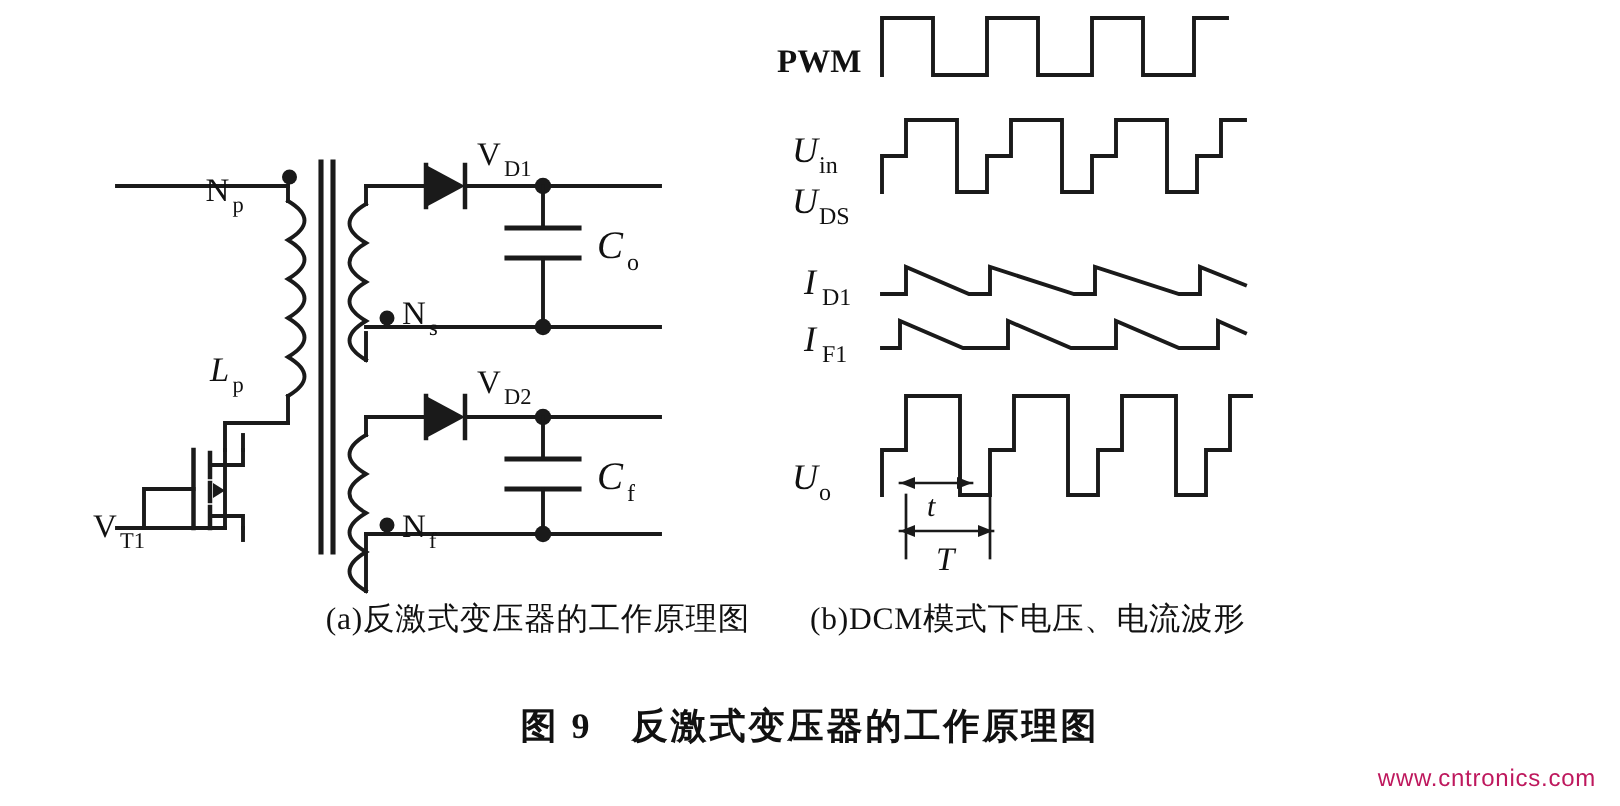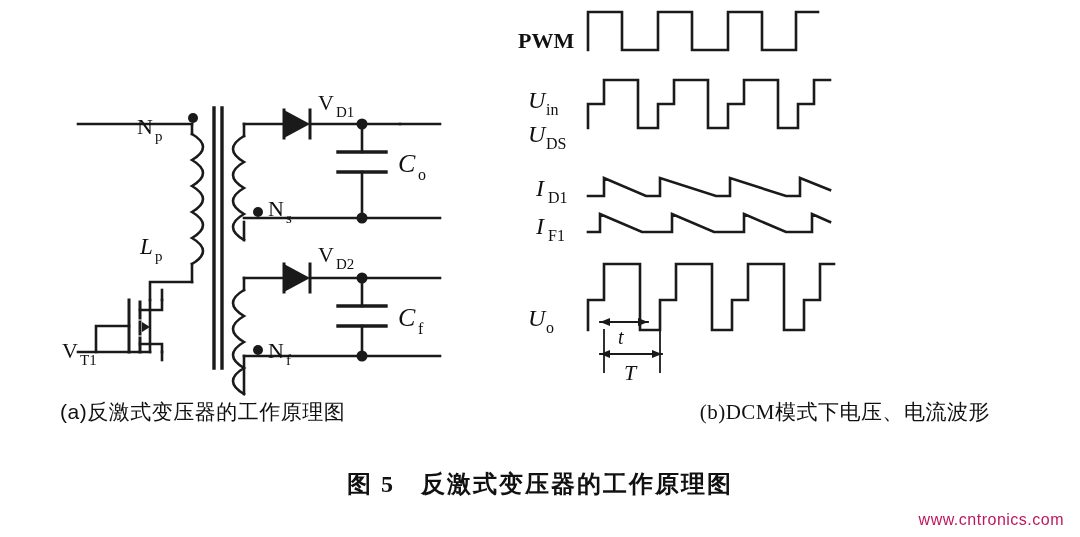--- a/index.html
+++ b/index.html
@@ -25,32 +25,32 @@
   svg.diagram {
     position: absolute;
     left: 0;
     top: 0;
   }
   .cap-a {
     position: absolute;
     left: 60px;
     top: 398px;
     width: 440px;
-    text-align: left;
+    text-align: right;
     font-size: 21px;
-    font-family: Liberation Sans, sans-serif;
+    font-family: Liberation Serif, serif;
     color: #111;
     letter-spacing: 0.5px;
   }
   .cap-b {
     position: absolute;
     left: 540px;
     top: 398px;
     width: 450px;
-    text-align: right;
+    text-align: left;
     font-size: 21px;
     font-family: "Liberation Serif", serif;
     color: #111;
     letter-spacing: 0.5px;
   }
   .fig-title {
     position: absolute;
     left: 0;
     top: 468px;
     width: 1080px;
@@ -231,15 +231,15 @@
 
         <text class="lbl" x="618" y="344" font-size="20" font-style="italic">t</text>
         <text class="lbl" x="624" y="380" font-size="22" font-style="italic">T</text>
       </g>
     </svg>
 
     <div class="cap-a">(a)反激式变压器的工作原理图</div>
     <div class="cap-b">(b)DCM模式下电压、电流波形</div>
   </div>
 
-  <div class="fig-title">图 5　反激式变压器的工作原理图</div>
+  <div class="fig-title">图 9　反激式变压器的工作原理图</div>
   <div class="watermark">www.cntronics.com</div>
 </div>
 
 </body></html>

